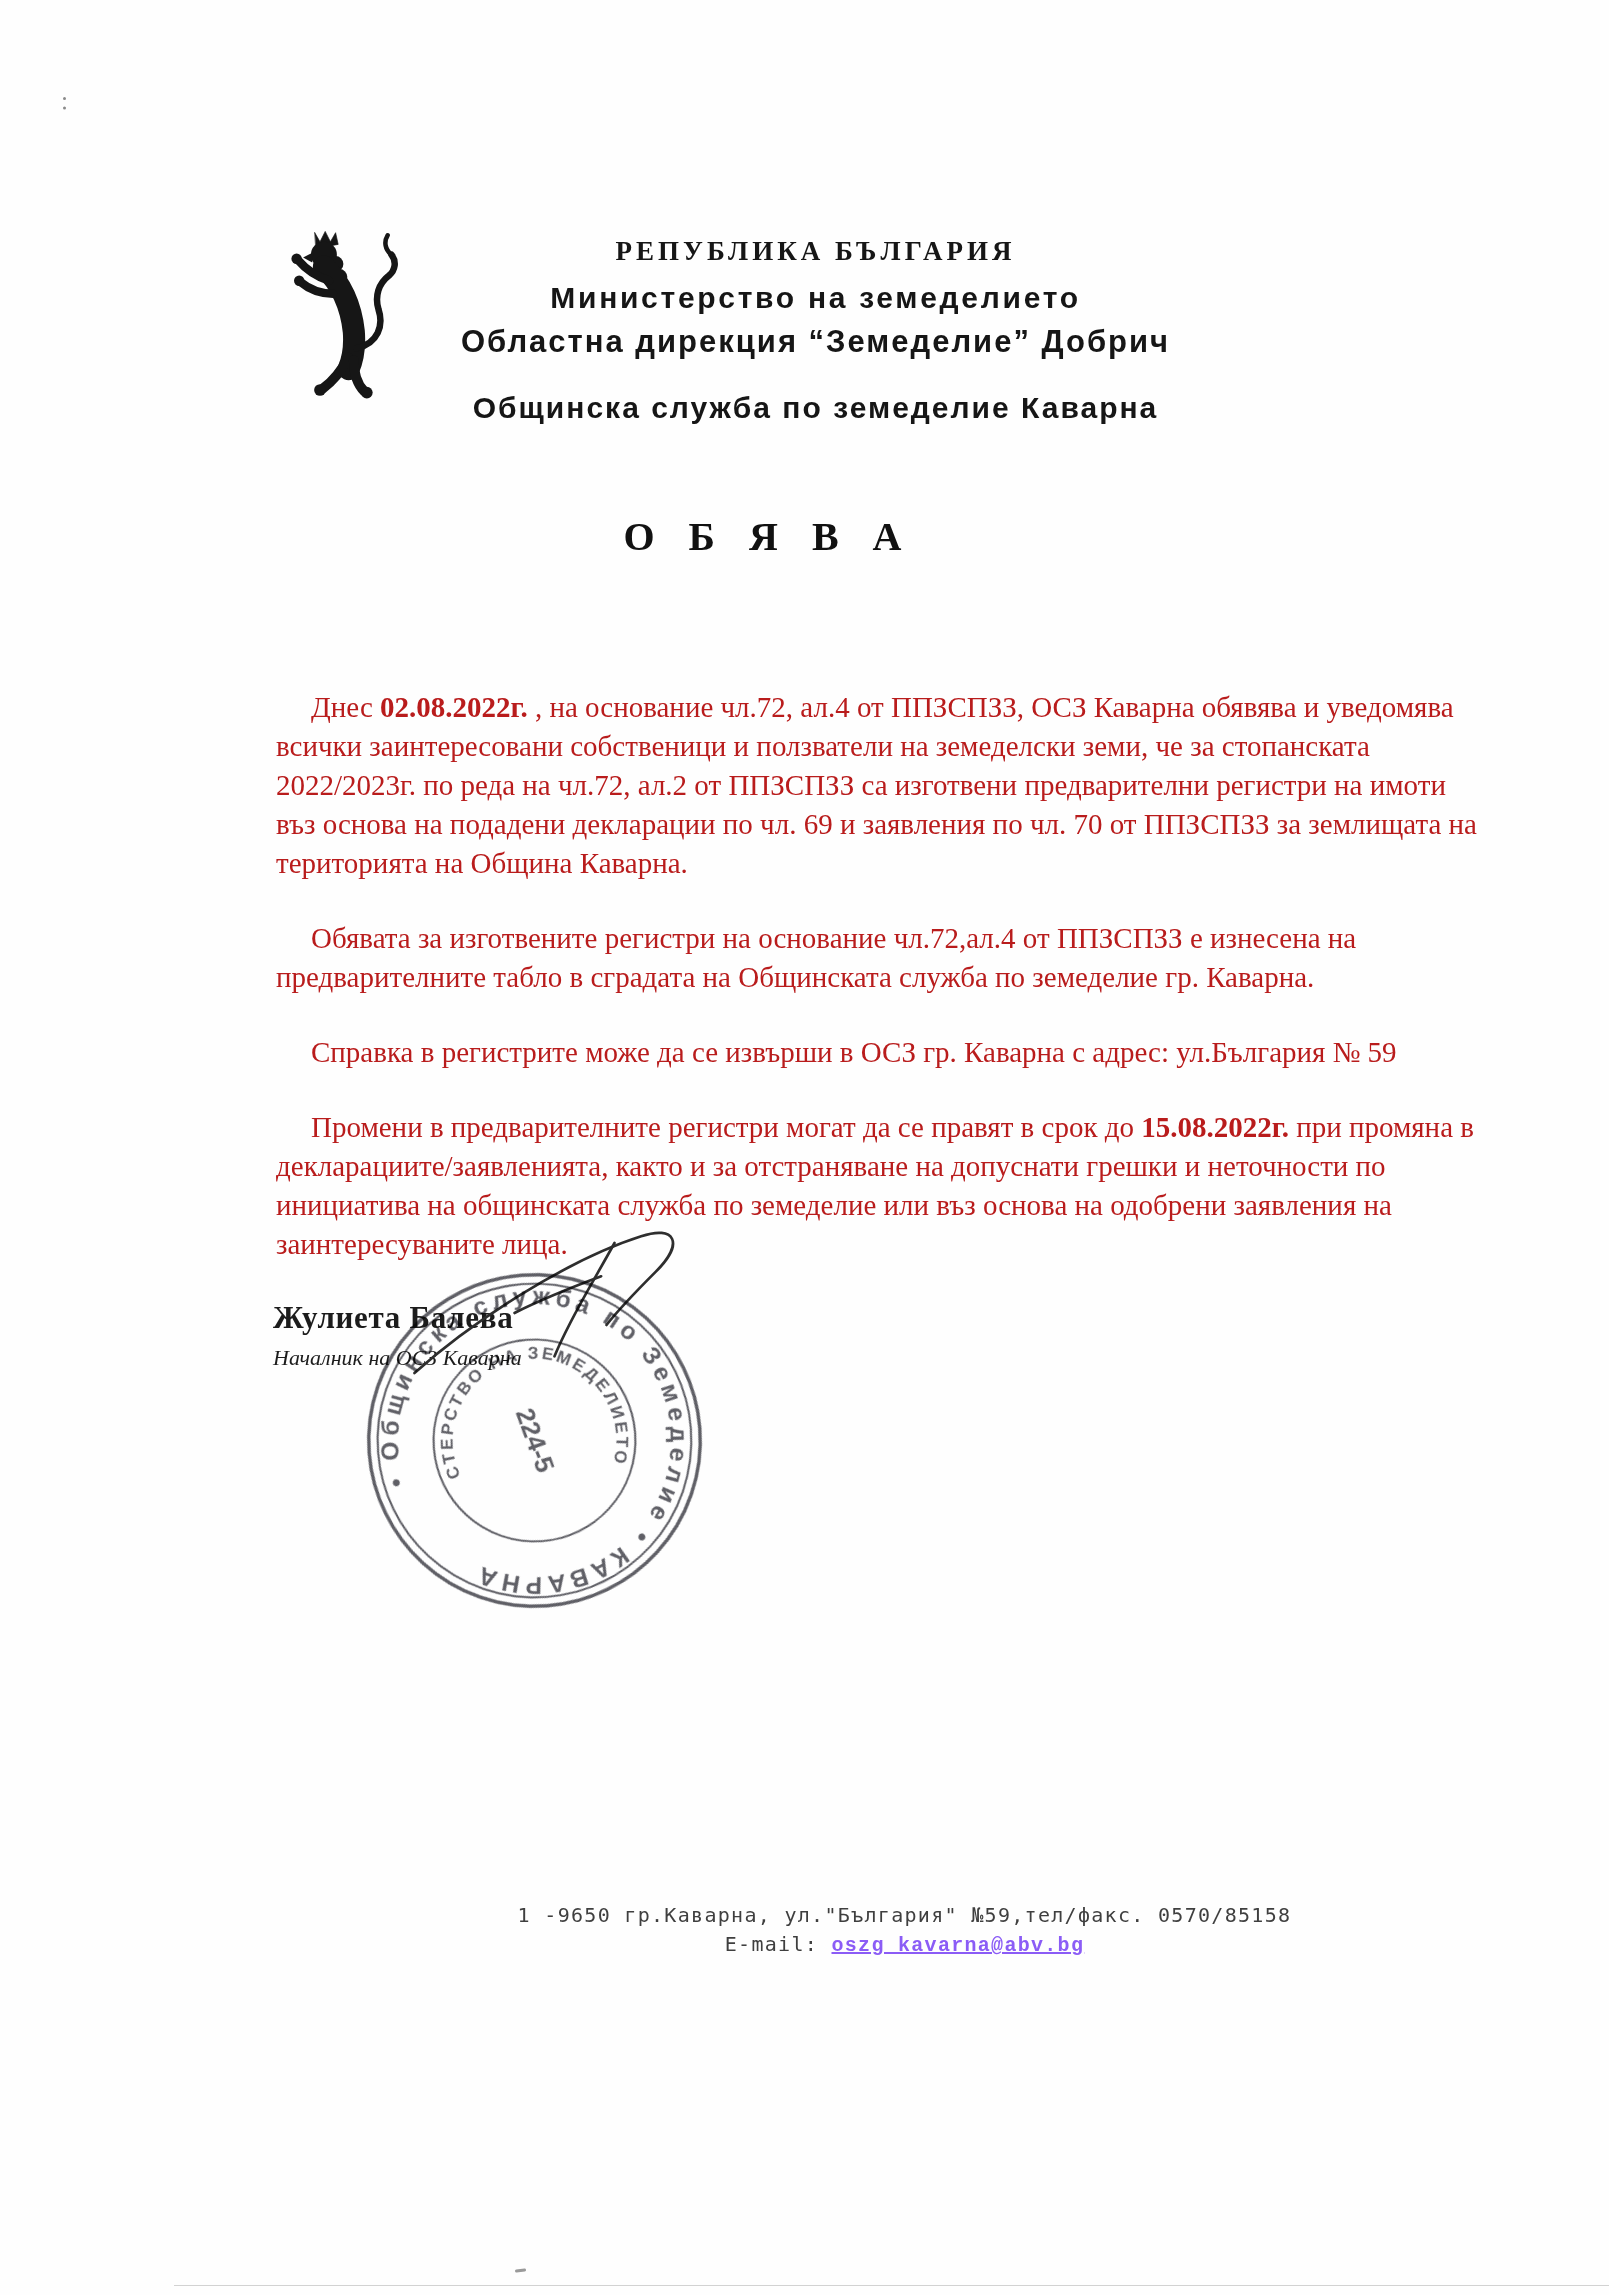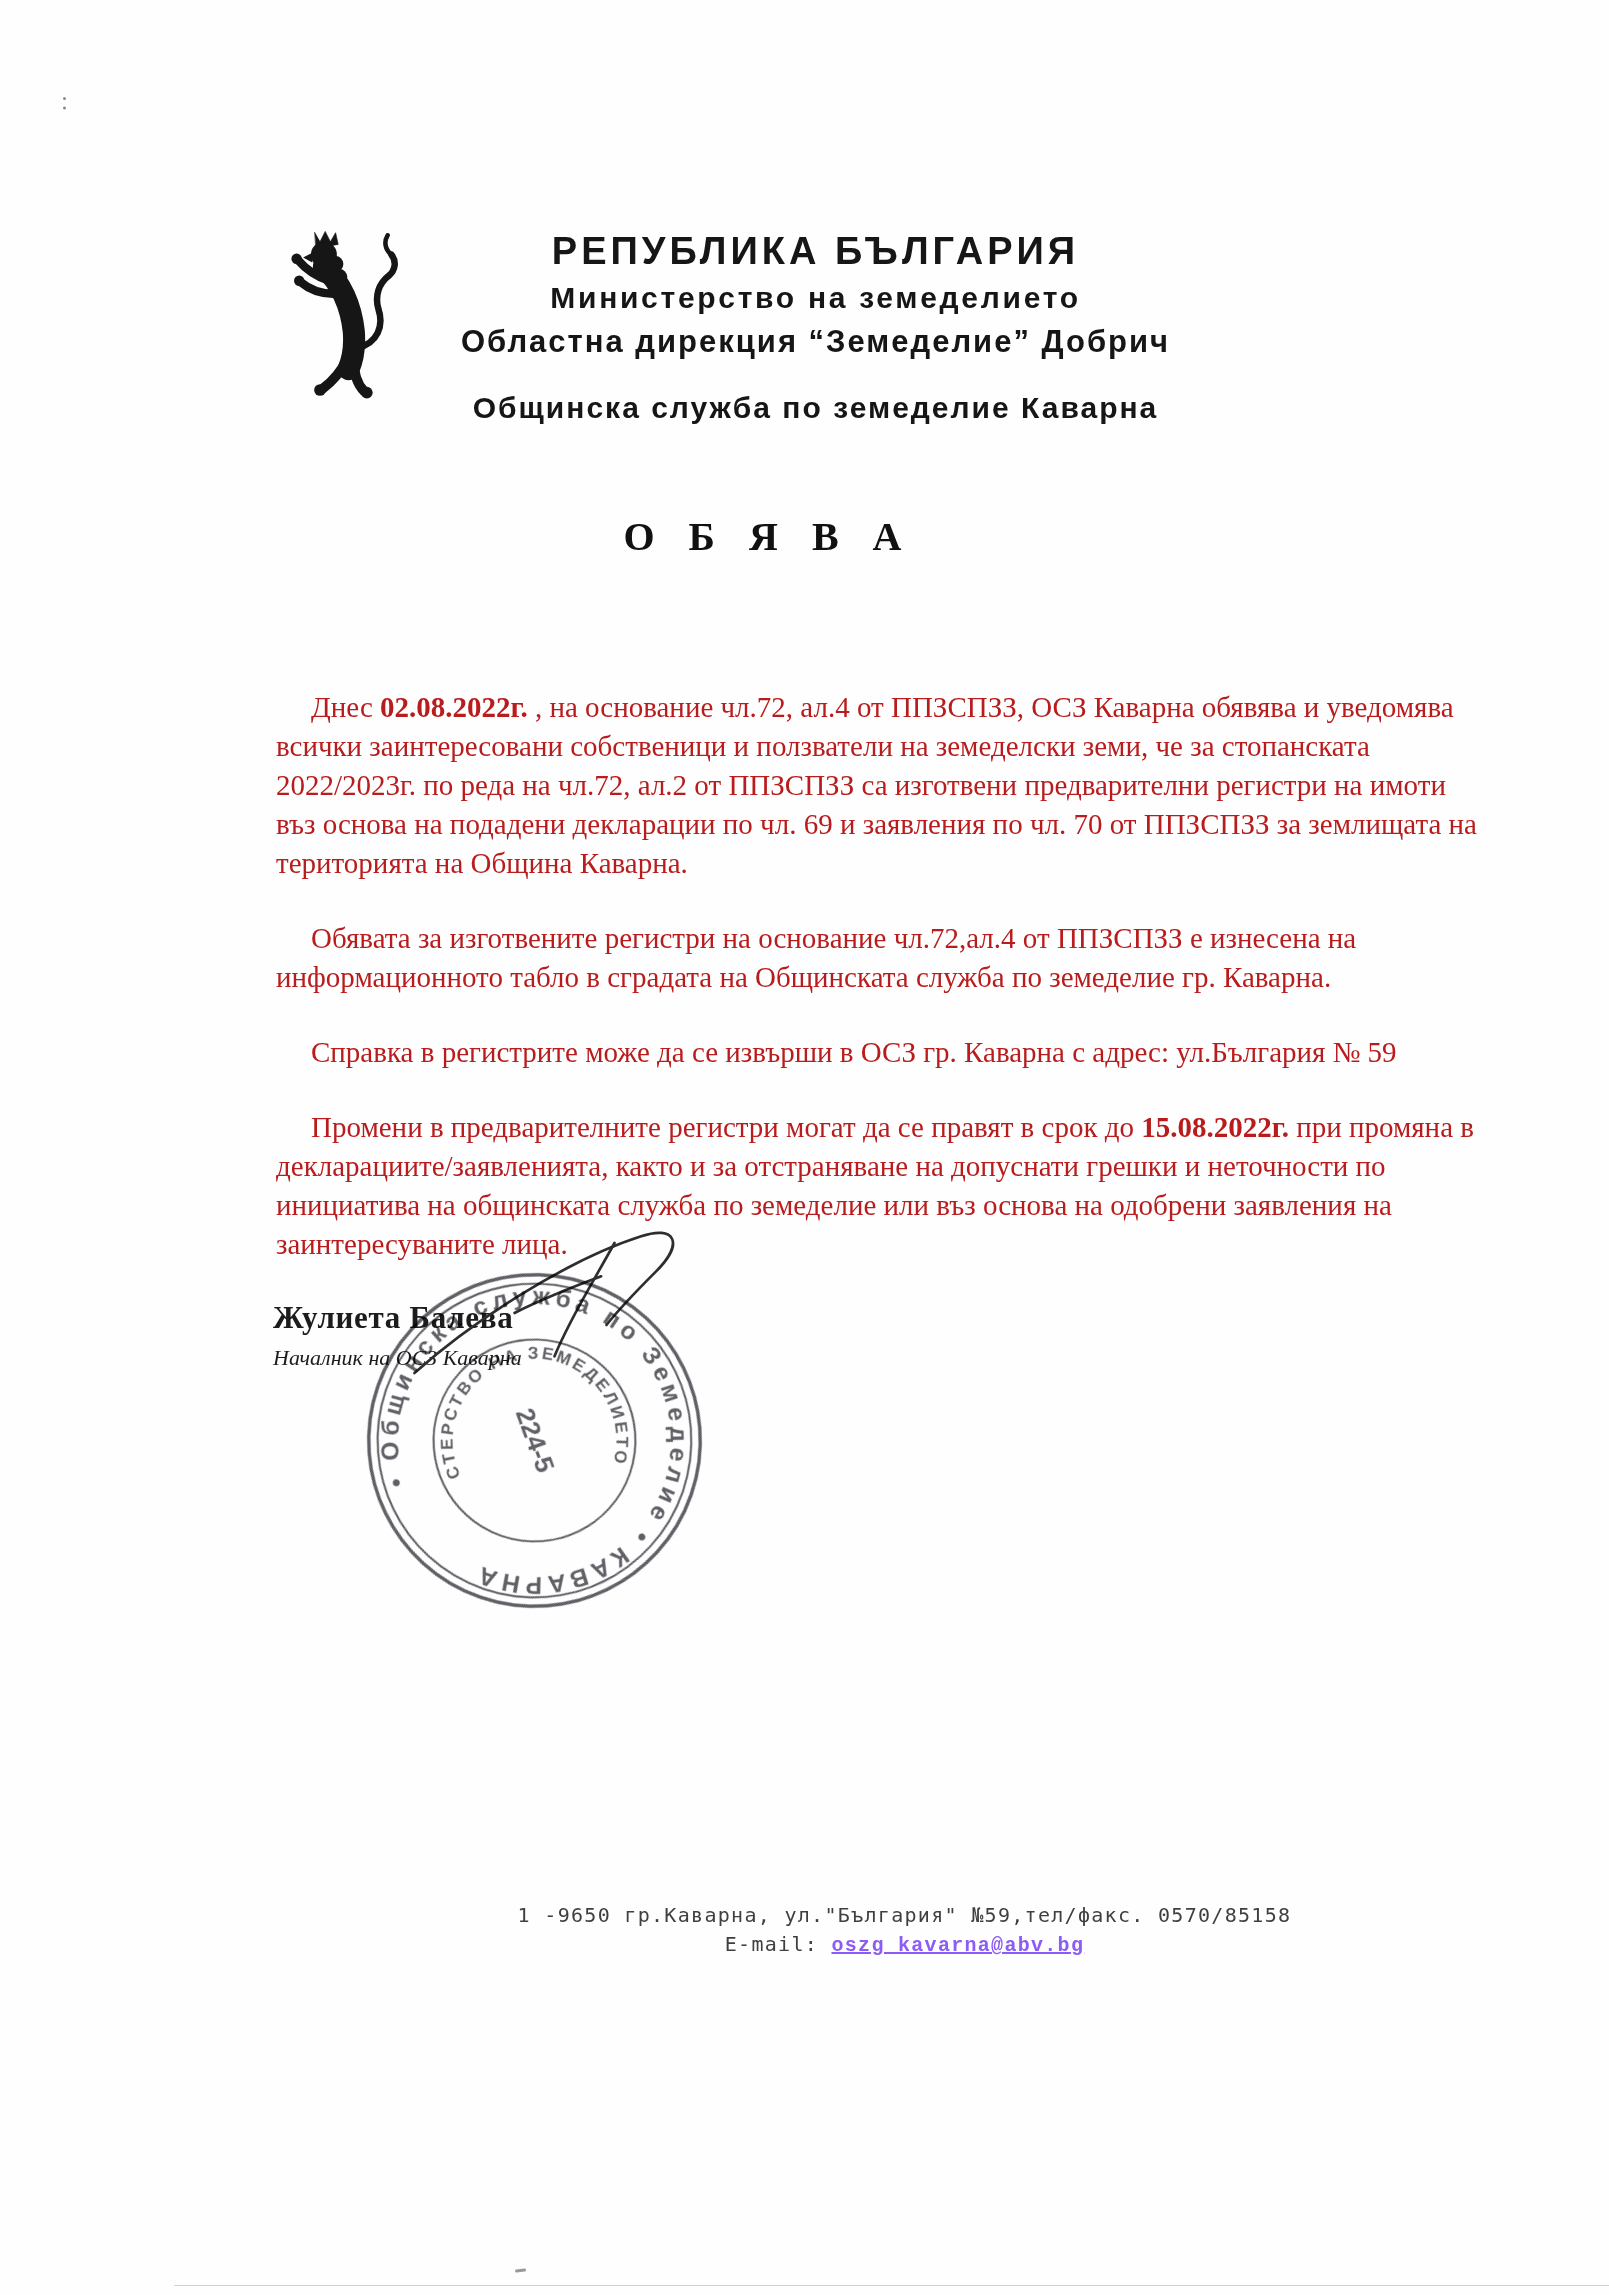--- a/index.html
+++ b/index.html
@@ -3,21 +3,21 @@
 <meta charset="utf-8">
 <style>
   html,body { margin:0; padding:0; background:#ffffff; }
   body { width:1610px; height:2295px; font-family:"Liberation Serif", serif; }
   .page { position:relative; width:1610px; height:2295px; background:#fefefe; overflow:hidden; color:#1c1c1c; }
 
   
   .coat { position:absolute; left:281px; top:221px; width:134px; height:187px; }
   .header-text { position:absolute; left:361px; top:227px; width:909px; text-align:center;
                  font-family:"Liberation Sans", sans-serif; font-weight:bold; color:#161616; }
-  .h-line1 { font-size:38px; letter-spacing:4px; line-height:49px; }
+  .h-line1 { font-size:27px; letter-spacing:4px; line-height:49px;font-family:Liberation Serif, serif; }
   .h-line2 { font-size:30px; letter-spacing:2.7px; line-height:44px; }
   .h-line3 { font-size:31px; letter-spacing:2px; line-height:44px; }
   .h-line4 { font-size:30px; letter-spacing:2px; line-height:44px;margin-top:22px; }
 
   
   .doc-title { position:absolute; left:0; top:513px; width:1537px; text-align:center;
                font-size:40px; font-weight:bold; letter-spacing:12px; color:#111; }
 
   
   .body-text { position:absolute; left:276px; top:688px; width:1213px;
@@ -83,21 +83,21 @@
     <div class="h-line1">РЕПУБЛИКА БЪЛГАРИЯ</div>
     <div class="h-line2">Министерство на земеделието</div>
     <div class="h-line3">Областна дирекция “Земеделие” Добрич</div>
     <div class="h-line4">Общинска служба по земеделие Каварна</div>
   </div>
 
   <div class="doc-title">О Б Я В А</div>
 
   <div class="body-text">
     <p><span>Днес </span><b>02.08.2022г.</b><span> , на основание чл.72, ал.4 от ППЗСПЗЗ, ОСЗ Каварна обявява и уведомява всички заинтересовани собственици и ползватели на земеделски земи, че за стопанската 2022/2023г. по реда на чл.72, ал.2 от ППЗСПЗЗ са изготвени предварителни регистри на имоти въз основа на подадени декларации по чл. 69 и заявления по чл. 70 от ППЗСПЗЗ за землищата на територията на Община Каварна.</span></p>
-    <p>Обявата за изготвените регистри на основание чл.72,ал.4 от ППЗСПЗЗ е изнесена на информационното табло в сградата на Общинската служба по земеделие гр. Каварна.</p>
+    <p>Обявата за изготвените регистри на основание чл.72,ал.4 от ППЗСПЗЗ е изнесена на предварителните табло в сградата на Общинската служба по земеделие гр. Каварна.</p>
     <p>Справка в регистрите може да се извърши в ОСЗ гр. Каварна с адрес: ул.България № 59</p>
     <p><span>Промени в предварителните регистри могат да се правят в срок до </span><b>15.08.2022г.</b><span> при промяна в декларациите/заявленията, както и за отстраняване на допуснати грешки и неточности по инициатива на общинската служба по земеделие или въз основа на одобрени заявления на заинтересуваните лица.</span></p>
   </div>
 
   <div class="sig">
     <div class="sig-name">Жулиета Балева</div>
     <div class="sig-role">Началник на ОСЗ Каварна</div>
   </div>
 
   <svg class="pen" viewBox="0 0 540 300" aria-hidden="true">

